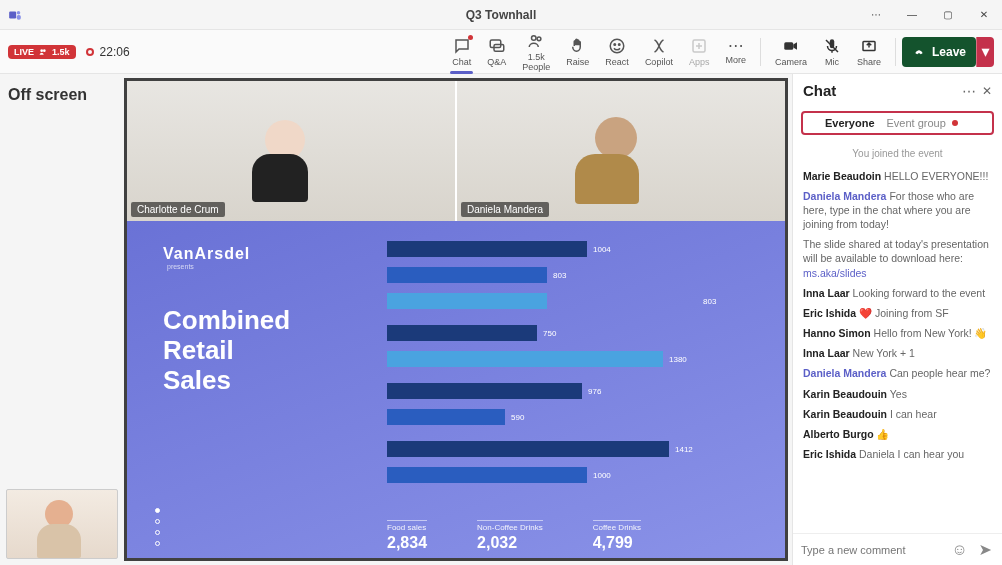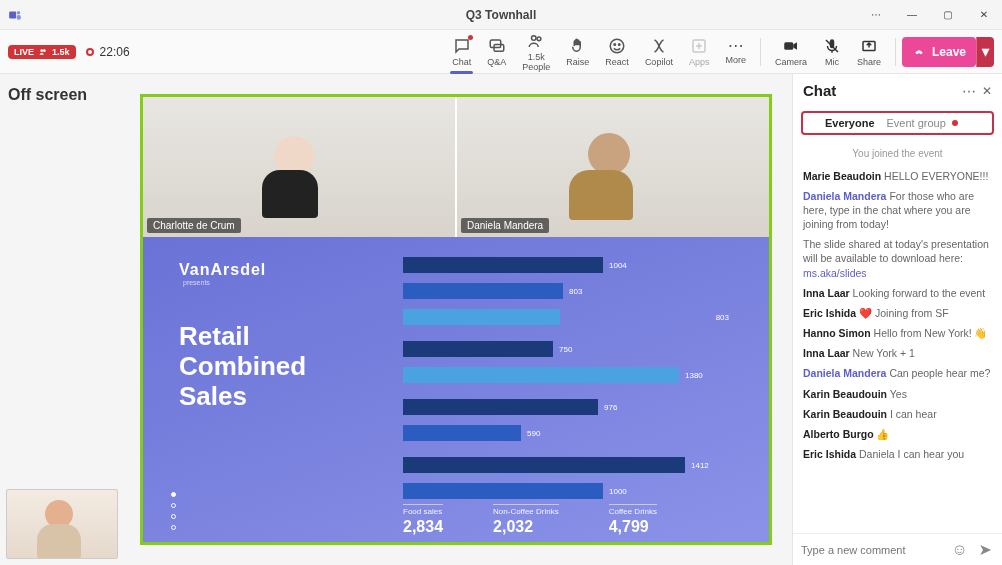--- a/index.html
+++ b/index.html
@@ -13,28 +13,28 @@
   .toolbar { height: 44px; display:flex; align-items:center; padding: 0 8px; background:#fafafa; border-bottom:1px solid #e5e5e5; }
   .live-badge { background:#d13438; color:#fff; font-size:9px; font-weight:600; padding:2px 6px; border-radius:4px; display:flex; align-items:center; gap:4px;}
   .rec-dot { width:8px; height:8px; border:2px solid #d13438; border-radius:50%; margin-left:10px; }
   .timer { font-size:12px; color:#333; margin-left:6px; }
   .toolbar .spacer { flex:1; }
   .tbtn { display:flex; flex-direction:column; align-items:center; justify-content:center; padding:0 8px; color:#555; font-size:9px; gap:2px; height:40px; position:relative; cursor:pointer;}
   .tbtn.active::after { content:""; position:absolute; bottom:-2px; left:6px; right:6px; height:3px; background:#5b5fc7; border-radius:2px;}
   .tbtn .dot { position:absolute; top:3px; right:6px; width:5px; height:5px; background:#d13438; border-radius:50%;}
   .tbtn svg, .tbtn .ico { width:18px; height:18px; }
   .sep { width:1px; height:28px; background:#ddd; margin:0 6px; }
-  .leave-btn { background:#ec4899; color:#fff; display:flex; align-items:center; gap:6px; padding:0 10px; height:30px; border-radius:4px; font-size:12px; font-weight:600;}
+  .leave-btn { background:#14532d; color:#fff; display:flex; align-items:center; gap:6px; padding:0 10px; height:30px; border-radius:4px; font-size:12px; font-weight:600;}
   .leave-wrap { display:flex; }
   .leave-drop { background:#c4314b; width:18px; height:30px; display:flex; align-items:center; justify-content:center; border-left:1px solid rgba(255,255,255,0.3); border-radius:0 4px 4px 0; color:#fff;}
   .main { display:flex; height: calc(565px - 30px - 44px); }
   .stage-col { flex:1; display:flex; position:relative; }
   .left-rail { width:120px; padding:12px 8px; }
   .off-screen { font-size:16px; font-weight:600; color:#333; }
-  .stage { flex:1; border:3px solid #84cc16; margin:20px; position:relative; background:#6f77d8; overflow:hidden;}
+  .stage { flex:1; border:3px solid #404040; margin:4px; position:relative; background:#6f77d8; overflow:hidden;}
   .videos { display:flex; height:140px; gap:2px; background:#fff;}
   .video { flex:1; position:relative; background:linear-gradient(#e8e6e2,#d8d4cc); }
   .video .name { position:absolute; bottom:4px; left:4px; background:rgba(0,0,0,0.55); color:#fff; font-size:10px; padding:2px 6px; border-radius:2px; }
   .video.v1::before { content:""; position:absolute; left:42%; top:28%; width:40px; height:40px; background:#f0d8c8; border-radius:50%;}
   .video.v1::after { content:""; position:absolute; left:38%; top:52%; width:56px; height:48px; background:#222; border-radius:18px 18px 4px 4px;}
   .video.v2::before { content:""; position:absolute; left:42%; top:26%; width:42px; height:42px; background:#c9a380; border-radius:50%;}
   .video.v2::after { content:""; position:absolute; left:36%; top:52%; width:64px; height:50px; background:#b08a4a; border-radius:20px 20px 4px 4px;}
   .slide { position:absolute; top:140px; left:0; right:0; bottom:0; background:linear-gradient(160deg,#6a72d6,#8a92e8); color:#fff; padding:24px 36px; }
   .brand { font-size:16px; font-weight:600; letter-spacing:1px; }
   .brand-sub { font-size:7px; opacity:0.7; margin-left:4px;}
@@ -211,22 +211,22 @@
           <span class="name">Charlotte de Crum</span>
         </div>
         <div class="video v2">
           <span class="name">Daniela Mandera</span>
         </div>
       </div>
       <div class="slide">
         <div class="brand">VanArsdel</div>
         <div class="brand-sub">presents</div>
         <div class="slide-title">
+          <div>Combined</div>
           <div>Retail</div>
-          <div>Combined</div>
           <div>Sales</div>
         </div>
         <div class="pager">
           <span class="pd on"></span>
             <span class="pd"></span>
             <span class="pd"></span>
             <span class="pd"></span>
         </div>
         <div class="chart">
           <div class="bar-row">

